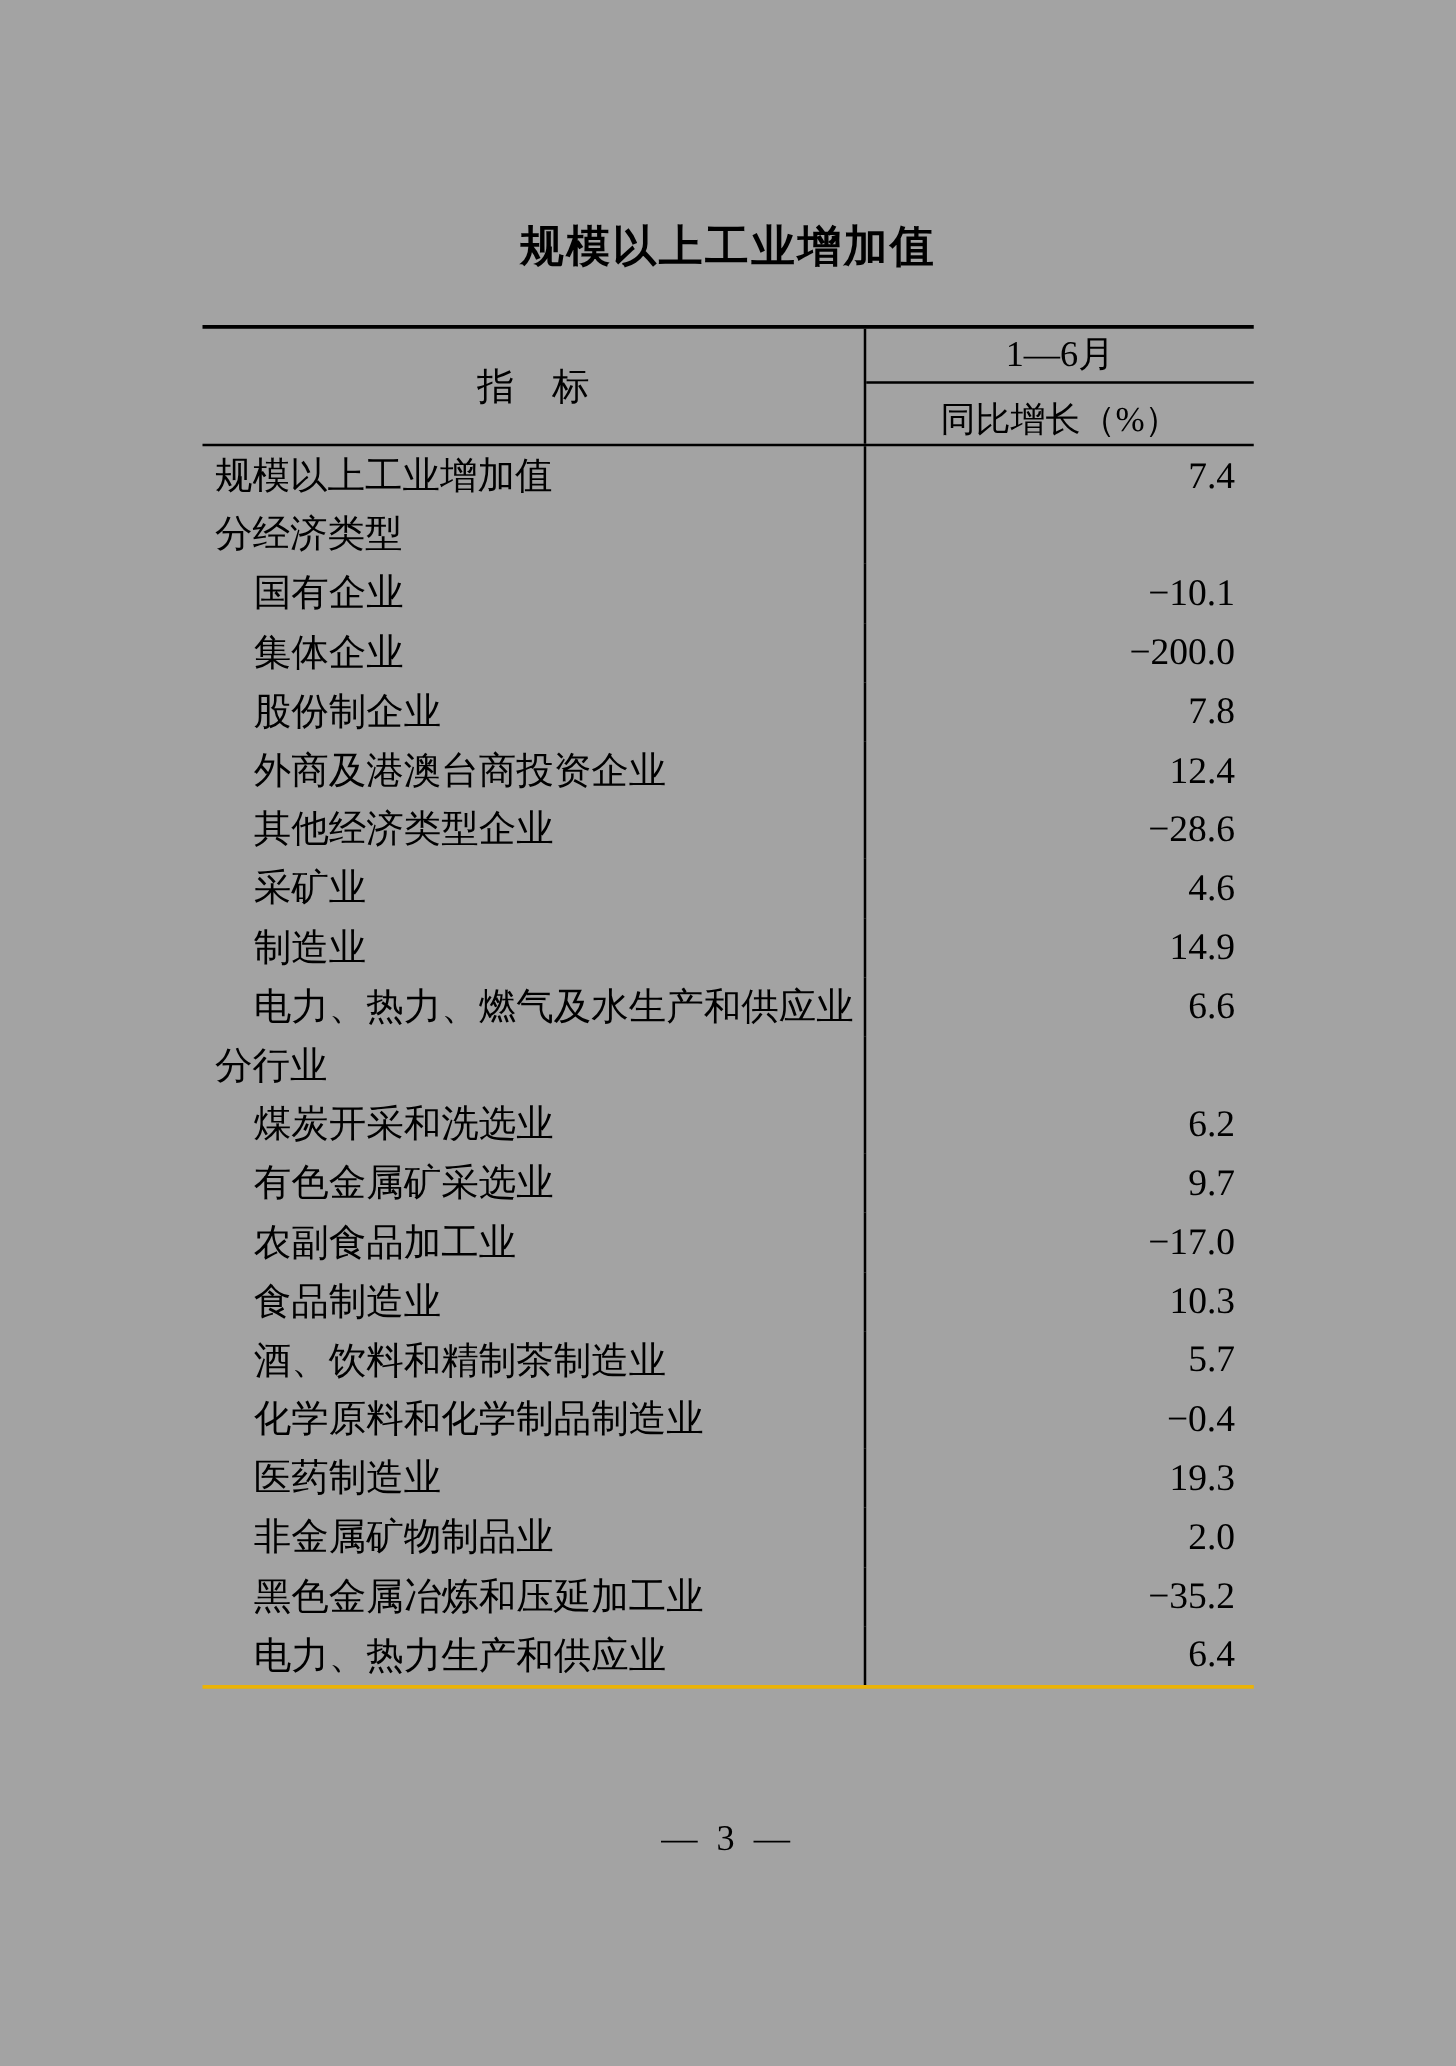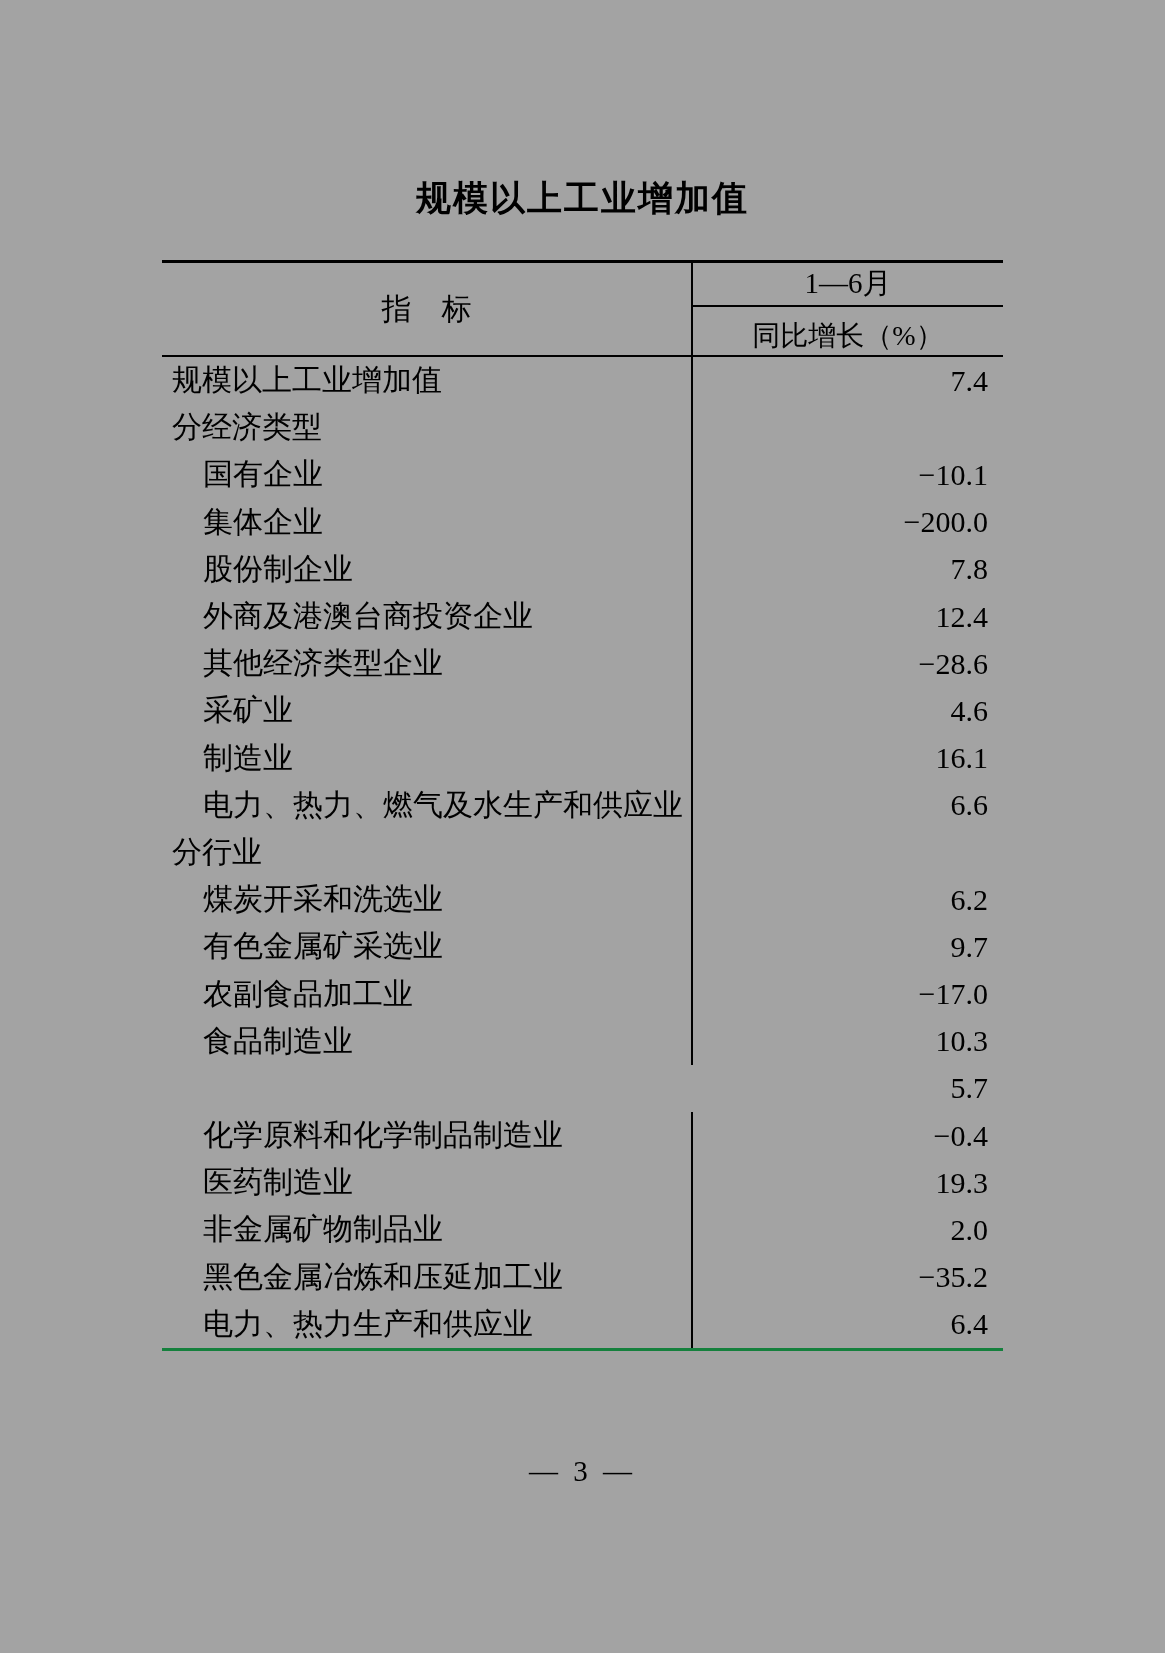--- a/index.html
+++ b/index.html
@@ -29,21 +29,21 @@
     line-height: 1.1;
     letter-spacing: 2px;
     color: #000000;
   }
   .stat-table {
     position: absolute;
     left: 162px;
     top: 260px;
     width: 841px;
     border-top: 3px solid #000000;
-    border-bottom: 3px solid #15803d;
+    border-bottom: 3px solid #eab308;
     box-sizing: border-box;
   }
   .thead {
     display: flex;
     height: 92px;
     border-bottom: 2px solid #000000;
     box-sizing: content-box;
   }
   .th-indicator {
     width: 531px;
@@ -157,21 +157,21 @@
         <div class="trow">
           <div class="cell-label indent-1">其他经济类型企业</div>
           <div class="cell-value">−28.6</div>
         </div>
         <div class="trow">
           <div class="cell-label indent-1">采矿业</div>
           <div class="cell-value">4.6</div>
         </div>
         <div class="trow">
           <div class="cell-label indent-1">制造业</div>
-          <div class="cell-value">16.1</div>
+          <div class="cell-value">14.9</div>
         </div>
         <div class="trow">
           <div class="cell-label indent-1">电力、热力、燃气及水生产和供应业</div>
           <div class="cell-value">6.6</div>
         </div>
         <div class="trow">
           <div class="cell-label">分行业</div>
           <div class="cell-value"></div>
         </div>
         <div class="trow">
@@ -184,20 +184,21 @@
         </div>
         <div class="trow">
           <div class="cell-label indent-1">农副食品加工业</div>
           <div class="cell-value">−17.0</div>
         </div>
         <div class="trow">
           <div class="cell-label indent-1">食品制造业</div>
           <div class="cell-value">10.3</div>
         </div>
         <div class="trow">
+          <div class="cell-label indent-1">酒、饮料和精制茶制造业</div>
           <div class="cell-value">5.7</div>
         </div>
         <div class="trow">
           <div class="cell-label indent-1">化学原料和化学制品制造业</div>
           <div class="cell-value">−0.4</div>
         </div>
         <div class="trow">
           <div class="cell-label indent-1">医药制造业</div>
           <div class="cell-value">19.3</div>
         </div>

